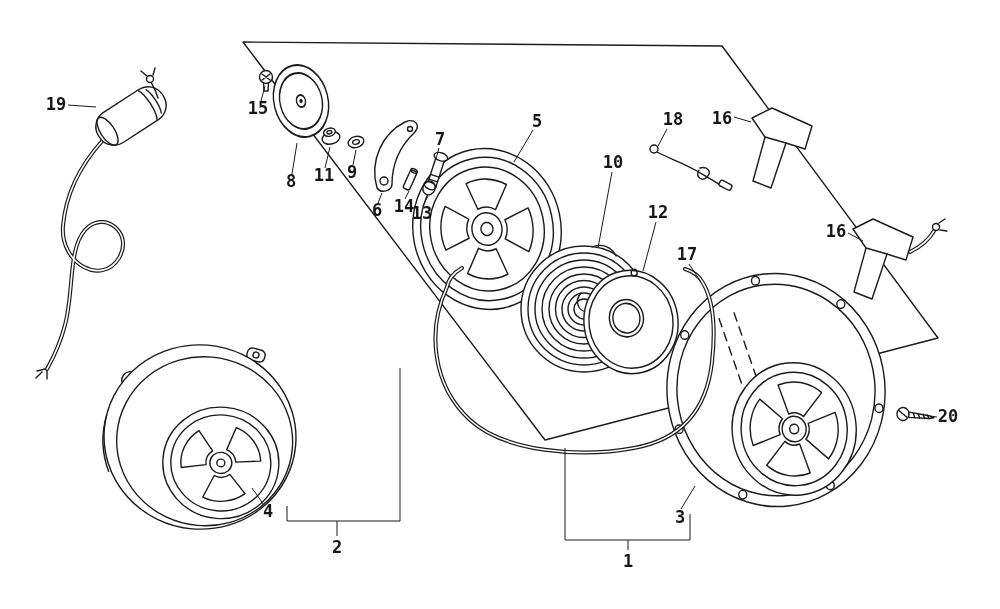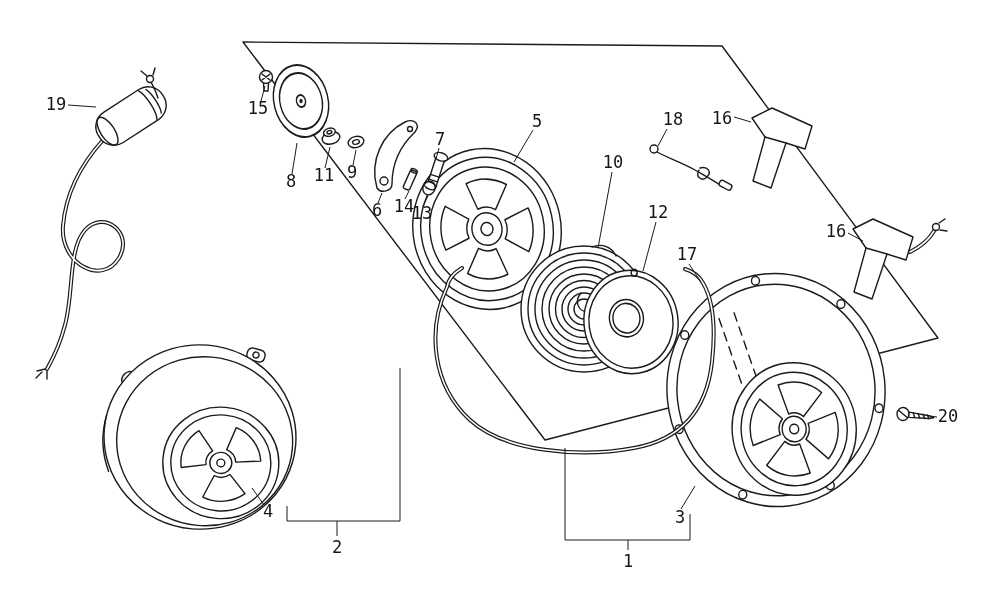--- a/index.html
+++ b/index.html
@@ -1,17 +1,17 @@
 <!DOCTYPE html>
 <html style="--line-color: #1b1b1b; --bg-color: #ffffff;"><head>
 <meta charset="utf-8">
 <style>
   :root { --line-color:#1b1b1b; --bg-color:#ffffff; }
   html,body { margin:0; padding:0; background:var(--bg-color); }
-  .stage { position:relative; width:1000px; height:609px; background:var(--bg-color); overflow:hidden; }
+  .stage { position:relative; width:1000px; height:609px; background:var(--bg-color); overflow:hidden;font-weight:bold; }
   svg { display:block; }
   .ln  { stroke:var(--line-color); stroke-width:1.4; fill:none; stroke-linecap:round; stroke-linejoin:round; }
   .lnf { stroke:var(--line-color); stroke-width:1.4; fill:var(--bg-color); stroke-linejoin:round; }
   .ldr { stroke:var(--line-color); stroke-width:1; fill:none; }
   .ropeO { stroke:var(--line-color); stroke-width:4; fill:none; stroke-linecap:round; }
   .ropeI { stroke:var(--bg-color); stroke-width:1.6; fill:none; stroke-linecap:round; }
   .callout { font-family:"DejaVu Sans Mono","Liberation Mono",monospace; font-size:17px; fill:#161616; }
 </style>
 </head>
 <body>

